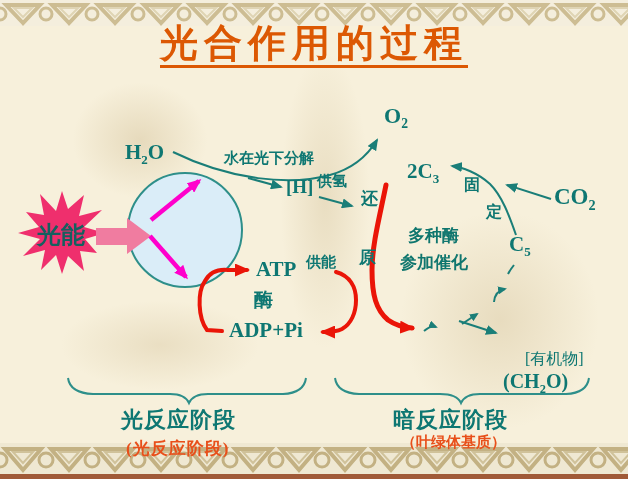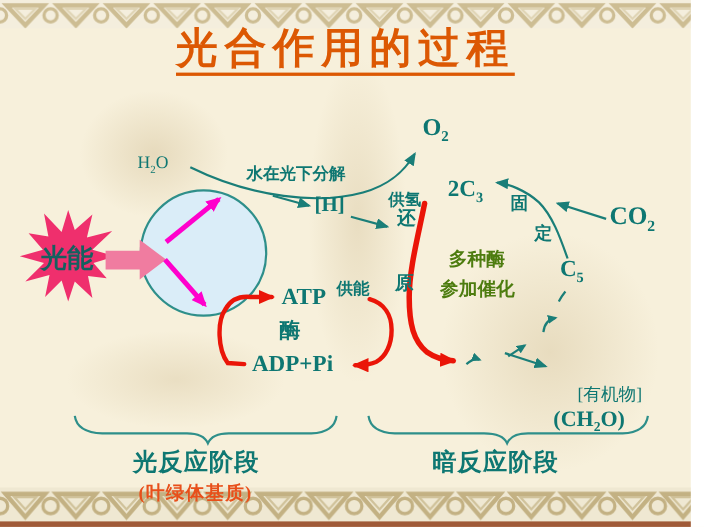--- a/index.html
+++ b/index.html
@@ -24,27 +24,27 @@
     font-size:38px; font-weight:bold; color:#DC5803; letter-spacing:6px;
   }
   #title span{border-bottom:3px solid #DC5803; padding-bottom:1px;}
 
   svg.overlay{position:absolute;left:0;top:0;}
 
   .lbl{position:absolute; color:#0E7772; white-space:nowrap;}
   .cjk{font-family:"Liberation Serif","DejaVu Serif",serif; font-weight:bold;}
   .chem{font-family:"Liberation Serif","DejaVu Serif",serif; font-weight:bold;}
   .chem sub{font-size:0.62em;}
-  .orange{color:#4d7c0f;}
+  .orange{color:#0f766e;}
   .stage-sub{color:#E84F1A;}
 
-  #l-h2o{left:125px;top:140px;font-size:16px;font-weight:normal;}
+  #l-h2o{left:125px;top:140px;font-size:21px;font-weight:bold;}
   #l-watersplit{left:224px;top:149px;font-size:15px;text-align:right;}
   #l-hbr{left:286px;top:176px;font-size:19px;}
-  #l-gongqing{left:317px;top:172px;font-size:15px;margin-left:36px;}
+  #l-gongqing{left:317px;top:172px;font-size:15px;}
   #l-huan{left:361px;top:187px;font-size:17px;}
   #l-yuan{left:359px;top:246px;font-size:17px;}
   #l-o2{left:384px;top:103px;font-size:22px;}
   #l-2c3{left:407px;top:159px;font-size:21px;}
   #l-gu{left:464px;top:175px;font-size:16px;}
   #l-ding{left:486px;top:202px;font-size:16px;}
   #l-co2{left:554px;top:184px;font-size:23px;}
   #l-c5{left:509px;top:232px;font-size:21px;}
   #l-duo{left:408px;top:224px;font-size:17px;}
   #l-can{left:400px;top:251px;font-size:17px;}
@@ -174,16 +174,17 @@
   <div class="lbl cjk orange" id="l-duo">多种酶</div>
   <div class="lbl cjk orange" id="l-can">参加催化</div>
   <div class="lbl chem" id="l-atp">ATP</div>
   <div class="lbl cjk" id="l-gongneng">供能</div>
   <div class="lbl cjk" id="l-mei">酶</div>
   <div class="lbl chem" id="l-adp">ADP+Pi</div>
   <div class="lbl chem" id="l-ch2o"><span>(CH</span><sub>2</sub><span>O)</span></div>
   <div class="lbl chem" id="l-youjiwu">[有机物]</div>
   <div class="lbl cjk" id="l-guangneng">光能</div>
   <div class="lbl cjk" id="l-light-stage">光反应阶段</div>
-  <div class="lbl cjk stage-sub" id="l-light-sub">(叶绿体基质)</div>
+  <div class="lbl cjk stage-sub" id="l-light-sub">(光反应阶段)</div>
   <div class="lbl cjk" id="l-dark-stage">暗反应阶段</div>
+  <div class="lbl cjk stage-sub" id="l-dark-sub">（叶绿体基质）</div>
 
 </div>
 
 </body></html>

